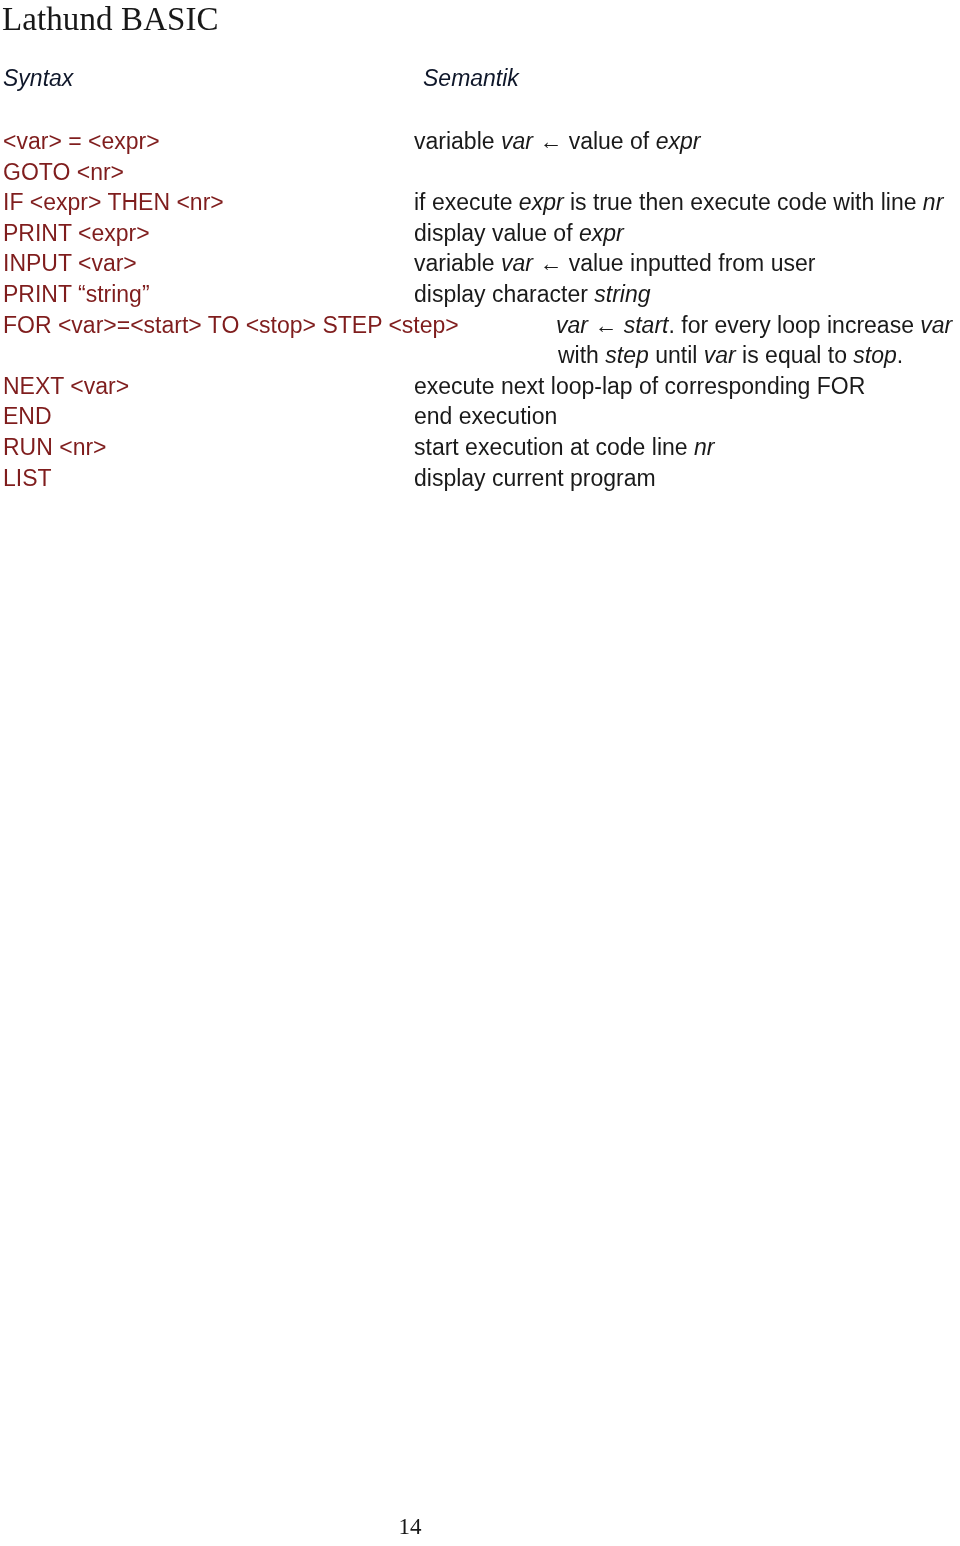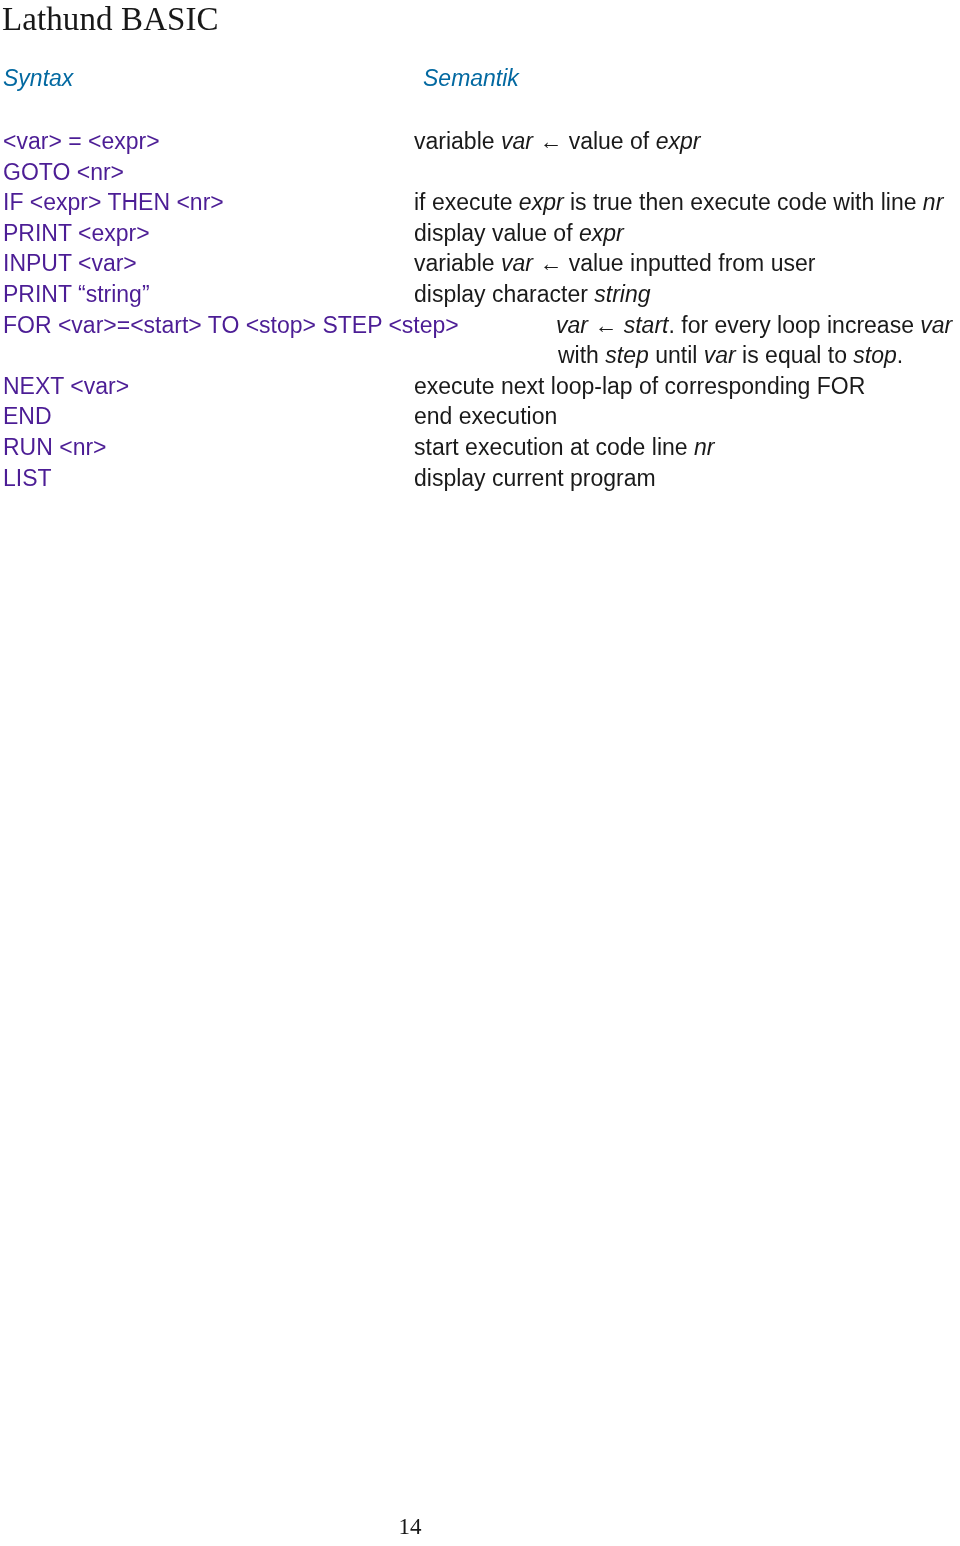--- a/index.html
+++ b/index.html
@@ -46,21 +46,21 @@
     height: 30px;
   }
   .col-head {
     position: absolute;
     top: 0;
     font-family: "Liberation Sans", sans-serif;
     font-style: italic;
     font-size: 23px;
     line-height: 30px;
     font-weight: 400;
-    color: #0369a1;
+    color: #0f172a;
     white-space: nowrap;
   }
   .col-head.syntax   { left: 0px; }
   .col-head.semantik { left: 400px; margin-left: 20px; }
 
   
   .cmd-table {
     position: absolute;
     left: 3px;
     top: 126px;
@@ -75,21 +75,21 @@
   .cmd-row.tall { height: 61.2px; }
 
   .syntax-cell {
     position: absolute;
     left: 0px;
     top: 0px;
     font-family: "Liberation Sans", sans-serif;
     font-size: 23px;
     line-height: 30.6px;
     font-weight: 400;
-    color: #4c1d95;
+    color: #7f1d1d;
     white-space: nowrap;
   }
 
   .semantik-cell {
     position: absolute;
     left: 411px;
     top: 0px;
     font-family: "Liberation Sans", sans-serif;
     font-size: 23px;
     line-height: 30.6px;

